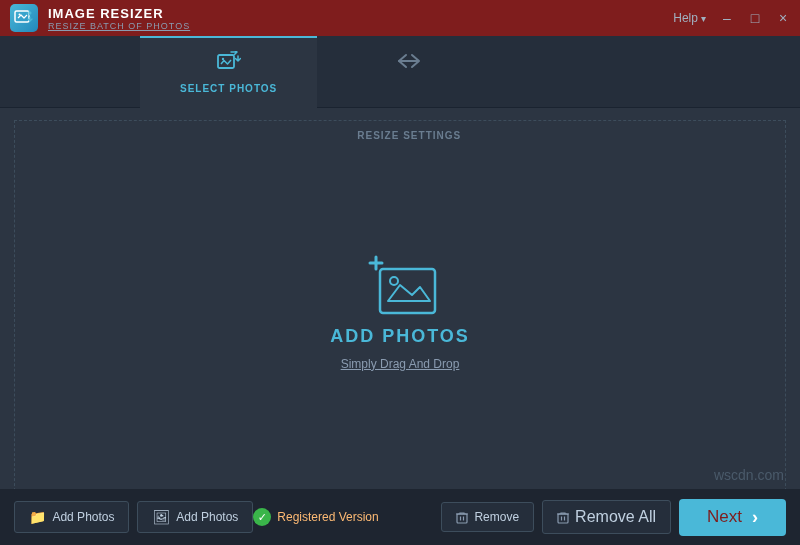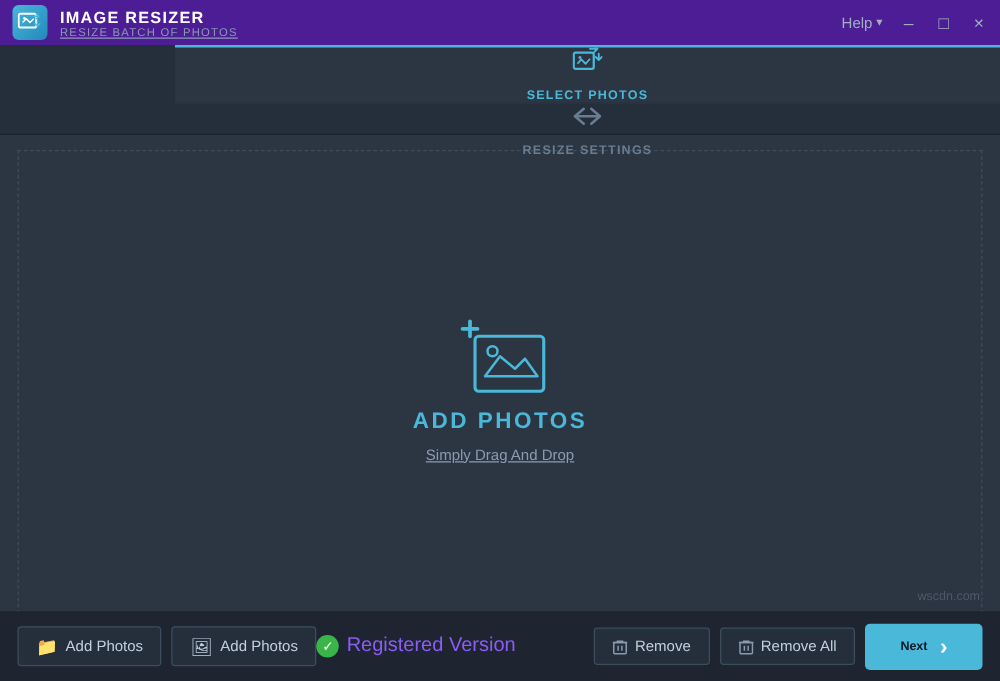--- a/index.html
+++ b/index.html
@@ -8,21 +8,21 @@
       height: 545px;
       background: #2c3542;
       font-family: 'Segoe UI', Arial, sans-serif;
       overflow: hidden;
       position: relative;
     }
 
     
     #title-bar {
       height: 36px;
-      background: #4c1d95;
+      background: #7f1d1d;
       display: flex;
       align-items: center;
       justify-content: space-between;
       padding: 16px 10px;
     }
     #app-branding {
       display: flex;
       align-items: center;
       gap: 10px;
     }
@@ -78,21 +78,20 @@
     }
 
     
     #tabs-bar {
       height: 72px;
       background: #252e3b;
       display: flex;
       align-items: stretch;
       border-bottom: 1px solid #1a2330;
       padding-left: 140px;
-      flex-direction: column;
     }
     .tab {
       display: flex;
       flex-direction: column;
       align-items: center;
       justify-content: center;
       padding: 0 40px;
       cursor: pointer;
       gap: 5px;
       position: relative;
@@ -115,20 +114,21 @@
     }
     .tab-label {
       font-size: 10px;
       font-weight: 700;
       letter-spacing: 1px;
       color: #4ab8d8;
     }
     .tab:not(.active) .tab-icon,
     .tab:not(.active) .tab-label {
       color: #6a7d90;
+      margin-top: 48px;
     }
 
     
     #main-content {
       height: calc(545px - 36px - 72px - 56px);
       background: #2c3542;
       display: flex;
       align-items: center;
       justify-content: center;
       border: 1px dashed #3d4d5c;
@@ -206,21 +206,21 @@
       color: #ffffff;
       font-size: 14px;
       font-weight: 600;
     }
 
     #watermark {
       position: absolute;
       bottom: 62px;
       right: 16px;
       color: #4a5a6a;
-      font-size: 10px;
+      font-size: 14px;
     }
   </style>
 </head>
 <body>
 
 <div id="title-bar">
   <div id="app-branding">
     <div id="app-icon-wrapper">
       <svg viewBox="0 0 20 20" fill="none" xmlns="http://www.w3.org/2000/svg">
         <rect x="1" y="3" width="14" height="11" rx="1.5" stroke="white" stroke-width="1.5" fill="none"></rect>
@@ -304,45 +304,45 @@
           <span>Add Photos</span>
         </button>
         <button class="action-btn">
           <span style="font-size:14px;">🖼</span>
           <span>Add Photos</span>
         </button>
       </div>
     </div>
     <div style="display: flex; align-items: center; gap: 6px;">
       <div style="width:18px;height:18px;border-radius:50%;background:#3ab54a;display:flex;align-items:center;justify-content:center;color:white;font-size:11px;">✓</div>
-      <span style="color:#8b5cf6;font-size:16px;">Registered Version</span>
+      <span style="color:#fdba74;font-size:12px;">Registered Version</span>
     </div>
     <div style="display: flex; align-items: center; gap: 8px;">
       <button class="danger-btn">
         <svg width="12" height="13" viewBox="0 0 12 13" fill="none">
           <rect x="1" y="3" width="10" height="9" rx="1" stroke="#8a9bb0" stroke-width="1.2"></rect>
           <path d="M4 3V2H8V3" stroke="#8a9bb0" stroke-width="1.2"></path>
           <line x1="0" y1="3" x2="12" y2="3" stroke="#8a9bb0" stroke-width="1.2"></line>
           <line x1="4.5" y1="5.5" x2="4.5" y2="9.5" stroke="#8a9bb0" stroke-width="1.2"></line>
           <line x1="7.5" y1="5.5" x2="7.5" y2="9.5" stroke="#8a9bb0" stroke-width="1.2"></line>
         </svg>
         <span style="color:#c0d0e0;font-size:12px;">Remove</span>
       </button>
       <button class="danger-btn">
         <svg width="12" height="13" viewBox="0 0 12 13" fill="none">
           <rect x="1" y="3" width="10" height="9" rx="1" stroke="#8a9bb0" stroke-width="1.2"></rect>
           <path d="M4 3V2H8V3" stroke="#8a9bb0" stroke-width="1.2"></path>
           <line x1="0" y1="3" x2="12" y2="3" stroke="#8a9bb0" stroke-width="1.2"></line>
           <line x1="4.5" y1="5.5" x2="4.5" y2="9.5" stroke="#8a9bb0" stroke-width="1.2"></line>
           <line x1="7.5" y1="5.5" x2="7.5" y2="9.5" stroke="#8a9bb0" stroke-width="1.2"></line>
         </svg>
-        <span style="color:#c0d0e0;font-size:12px;">Remove All</span>
+        <span style="color:#c0d0e0;font-size:16px;">Remove All</span>
       </button>
       <button id="next-btn">
-        <span style="color:#0f172a;font-size:10px;font-weight:700;">Next</span>
+        <span style="color:#7f1d1d;font-size:17px;font-weight:400;">Next</span>
         <span style="color:#fff;font-size:18px;margin-left:4px;">›</span>
       </button>
     </div>
   </div>
 
 <style>
   #bottom-bar {
     display: grid;
     grid-template-columns: auto 1fr auto;
     align-items: center;

